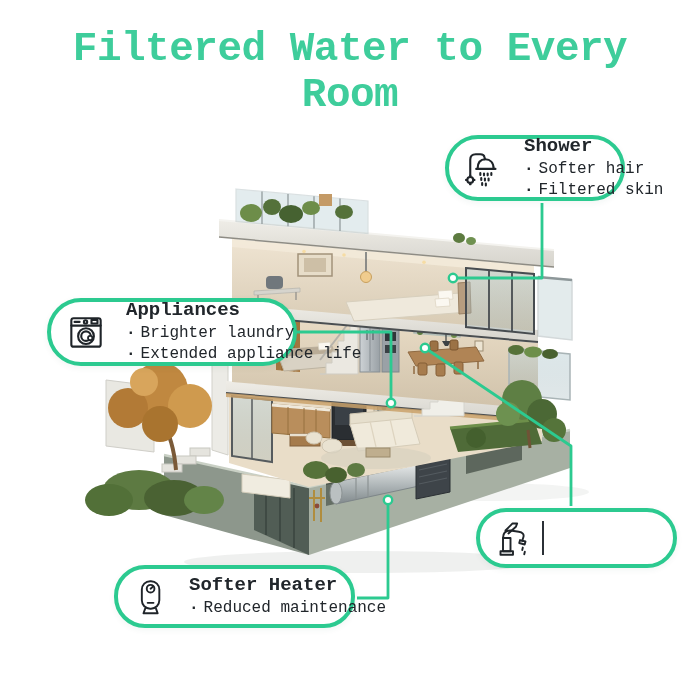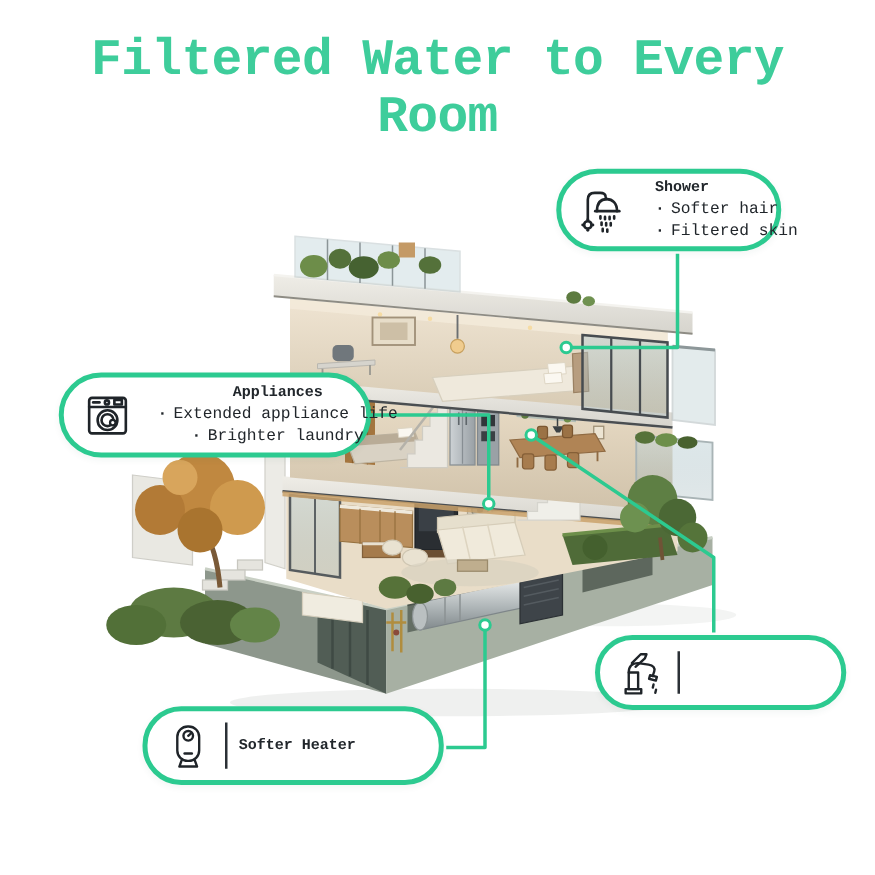--- a/index.html
+++ b/index.html
@@ -24,25 +24,25 @@
   .leader-dot{fill:#ffffff;stroke:var(--accent);stroke-width:2.4;}
   .callout{
     position:absolute;box-sizing:border-box;background:var(--card-bg);
     border:4px solid var(--accent);
     display:flex;align-items:center;gap:9px;padding:0 12px 0 13px;
     box-shadow:0 2px 6px rgba(40,90,70,.06);
   }
   .callout .icon{flex:0 0 auto;display:flex;align-items:center;}
   .callout .divider{width:2px;align-self:stretch;margin:9px 0;background:#2b3036;}
   .callout .content{display:flex;flex-direction:column;justify-content:center;white-space:nowrap;}
-  .c-title{font-weight:bold;font-size:12px;color:var(--text-color);line-height:1.25;}
-  .c-list{list-style:none;margin:0;padding:0;font-size:13px;color:var(--text-color);line-height:1.32;}
+  .c-title{font-weight:bold;font-size:19px;color:var(--text-color);line-height:1.25;}
+  .c-list{list-style:none;margin:0;padding:0;font-size:16px;color:var(--text-color);line-height:1.32;}
   .c-list .bullet{margin-right:5px;font-weight:bold;}
   #callout-shower{left:431px;top:135px;width:180px;height:66px;border-radius:33px;}
-  #callout-appliances{left:33px;top:298px;width:250px;height:68px;border-radius:34px;text-align:center;}
+  #callout-appliances{left:33px;top:298px;width:250px;height:68px;border-radius:34px;}
   #callout-kitchen{left:462px;top:508px;width:201px;height:60px;border-radius:30px;}
   #callout-water-heater{left:100px;top:565px;width:241px;height:63px;border-radius:31px;}
   .ic{stroke:#1f2429;stroke-width:2.3;fill:none;stroke-linecap:round;stroke-linejoin:round;}
 </style>
 </head>
 <body>
 
 <div class="canvas">
 
   <div class="page-title">Filtered Water to Every Room</div>
@@ -346,22 +346,22 @@
           <circle cx="24" cy="28.5" r="8.6"></circle>
           <circle cx="24" cy="28.5" r="5.2"></circle>
         </g>
         <circle cx="28.6" cy="30.6" r="2.4" fill="#ffffff" stroke="#1f2429" stroke-width="2"></circle>
       </svg>
     </span>
     <span class="divider"></span>
     <div class="content">
       <div class="c-title">Appliances</div>
       <ul class="c-list">
+        <li><span class="bullet">·</span><span>Brighter laundry</span></li>
         <li><span class="bullet">·</span><span>Extended appliance life</span></li>
-        <li><span class="bullet">·</span><span>Brighter laundry</span></li>
       </ul>
     </div>
   </div>
 
   <div class="callout" id="callout-kitchen">
     <span class="icon">
       <svg width="40" height="40" viewBox="0 0 48 48">
         <g class="ic">
           <path d="M12,24 C12,17 16,15 21,15 L31,16.5 C35.5,17.2 37.5,19.5 36.5,22.8 L35,27.5"></path>
           <path d="M15,15 L23.5,6.5 H29 L27.5,10.5 L18.5,18.5"></path>
@@ -384,17 +384,18 @@
           <path d="M23.5,14 L26.5,11.4"></path>
           <path d="M20,31 H27"></path>
           <path d="M17,38 L15,43.5 H32 L30,38"></path>
         </g>
       </svg>
     </span>
     <span class="divider"></span>
     <div class="content">
       <div class="c-title">Softer Heater</div>
       <ul class="c-list">
+        <li><span class="bullet">·</span><span>Reduced maintenance</span></li>
       </ul>
     </div>
   </div>
 
 </div>
 
 </body></html>

